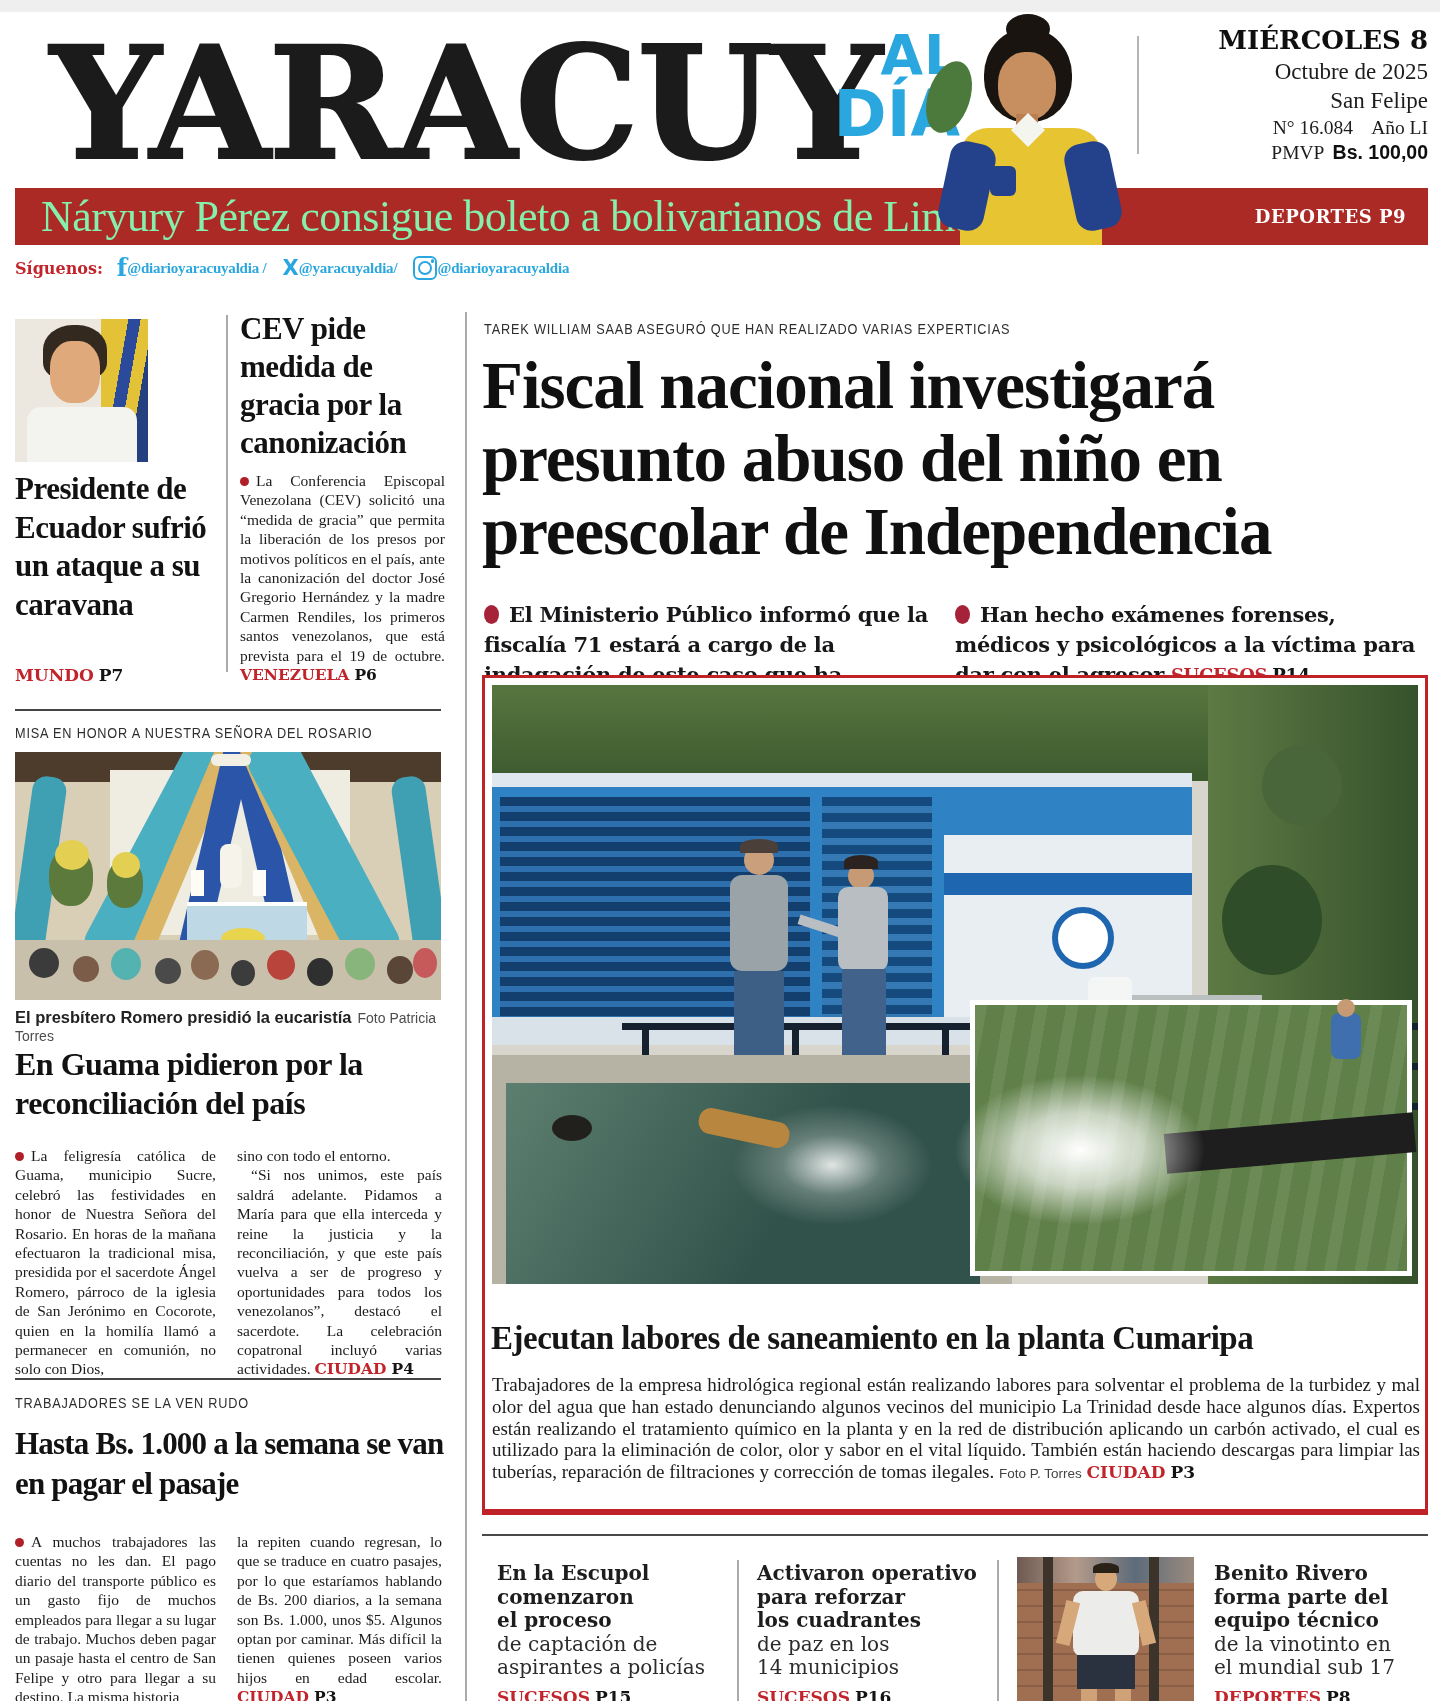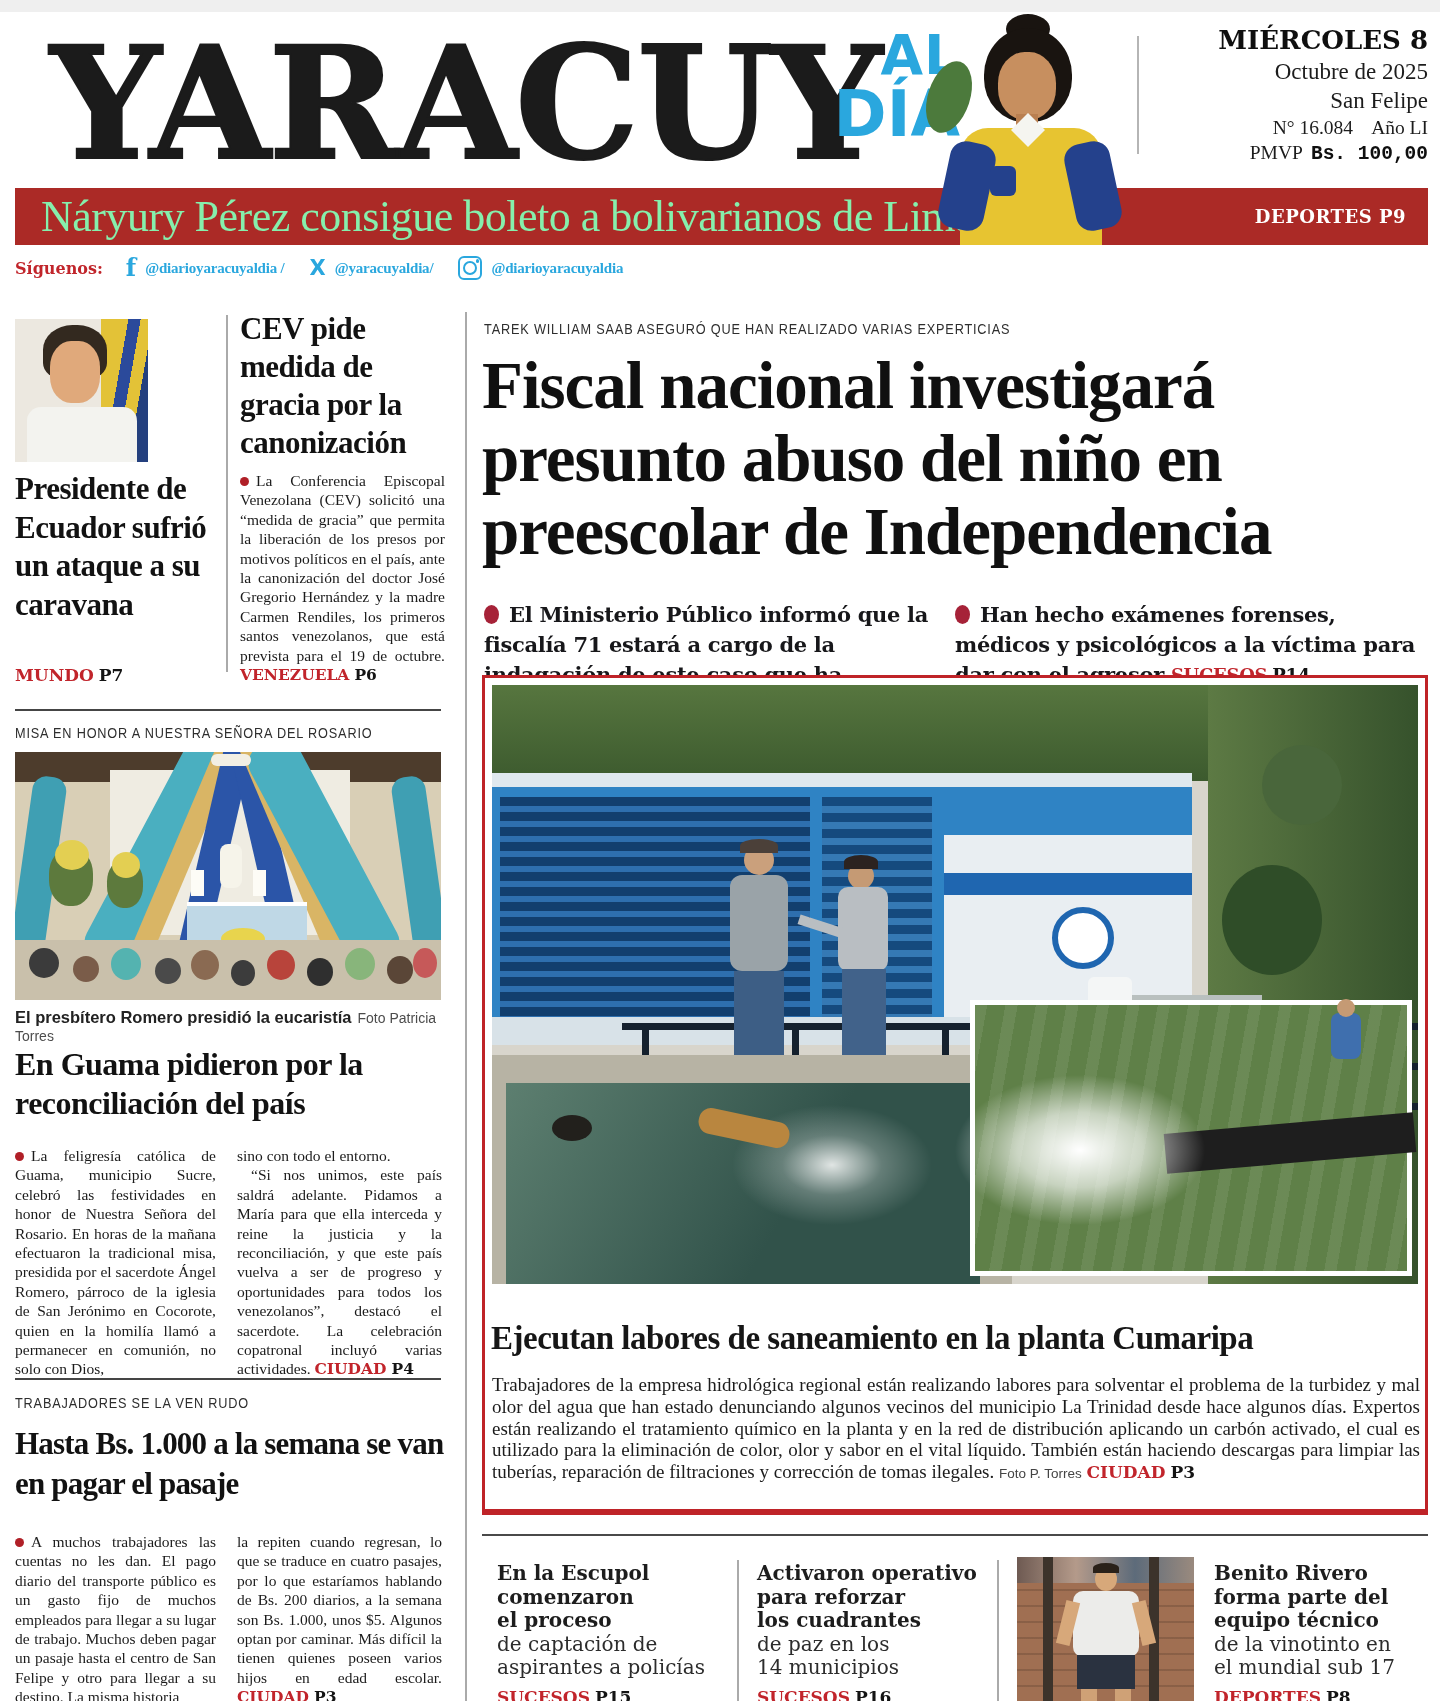--- a/index.html
+++ b/index.html
@@ -1,20 +1,20 @@
 <!DOCTYPE html>
 <html><head>
 <meta charset="utf-8">
 <style>
   html,body{margin:0;padding:0;background:#efefef}
   .page{position:relative;width:1440px;height:1701px;background:#fff;margin:12px auto;overflow:hidden;
         font-family:"Liberation Serif",serif;color:#171717}
   .ab{position:absolute}
   
-  .slab{font-family:Liberation Mono, monospace;font-weight:bold}
+  .slab{font-family:Liberation Sans, sans-serif;font-weight:bold}
   .serifH{font-family:"Liberation Serif",serif;font-weight:bold;color:#121212}
   .body-col{font-family:"Liberation Serif",serif;font-size:15.5px;line-height:19.4px;
             text-align:justify;color:#1b1b1b}
   .kick{white-space:nowrap;color:#2e2e2e;font-family:"Liberation Sans",sans-serif}
   .kx{display:inline-block;transform:scaleX(.82);transform-origin:0 50%;font-size:15.5px;letter-spacing:1px}
   .kx2{display:inline-block;transform:scaleX(.85);transform-origin:0 50%;font-size:16.5px;letter-spacing:.8px;color:#262626}
   .sec{font-family:"DejaVu Serif",serif;font-weight:bold;color:#c1242b}
   .pg{font-family:"DejaVu Serif",serif;font-weight:bold;color:#141414;margin-left:5px}
   .label17{font-size:17px}
   .dot-s{display:inline-block;width:9px;height:9px;border-radius:50%;background:#b01f27;margin-right:7px}
@@ -27,21 +27,21 @@
   .logo-sub{font-family:"DejaVu Sans",sans-serif;font-weight:bold;color:#2aa7de;text-align:right}
   .logo-al{font-size:55px;line-height:55px;letter-spacing:1px}
   .logo-dia{font-size:64px;line-height:62px}
   .d1{font-family:"DejaVu Serif",serif;font-weight:bold;font-size:26px;line-height:33px;color:#0f0f0f}
   .d2{font-size:23px;line-height:29px;color:#1c1c1c}
   .d3{font-size:19.5px;line-height:25px;color:#1c1c1c}
   .banner{background:#ab2a26}
   .banner-h{font-family:"Liberation Serif",serif;font-weight:normal;font-size:44px;letter-spacing:-.5px;color:#86efac;line-height:57px;white-space:nowrap}
   .banner-sec{font-family:"DejaVu Serif",serif;font-weight:bold;font-size:18px;color:#fff;line-height:57px;letter-spacing:.5px}
   
-  .social{display:flex;align-items:center;gap:9px;height:30px}
+  .social{display:flex;align-items:center;height:30px}
   .soc-label{font-family:"DejaVu Serif",serif;font-weight:bold;font-size:16px;color:#c1252b;margin-right:14px}
   .handle{font-family:Liberation Serif, serif;font-weight:bold;font-size:15px;color:#2aa7de;letter-spacing:-.2px}
   .fbi{font-family:"DejaVu Serif",serif;font-weight:bold;font-size:24px;color:#2aa7de;line-height:22px}
   .xi{font-family:"DejaVu Sans",sans-serif;font-weight:bold;font-size:21px;color:#2aa7de}
   .ig{width:20px;height:20px;border:2.5px solid #2aa7de;border-radius:6px;position:relative;display:inline-block}
   .ig::before{content:"";position:absolute;inset:3px;border:2.5px solid #2aa7de;border-radius:50%}
   .ig::after{content:"";position:absolute;top:1px;right:1px;width:3.5px;height:3.5px;background:#2aa7de;border-radius:50%}
   .gap-l{margin-left:16px}
   
   .photo{position:absolute;overflow:hidden;background:#d8d5cc}

